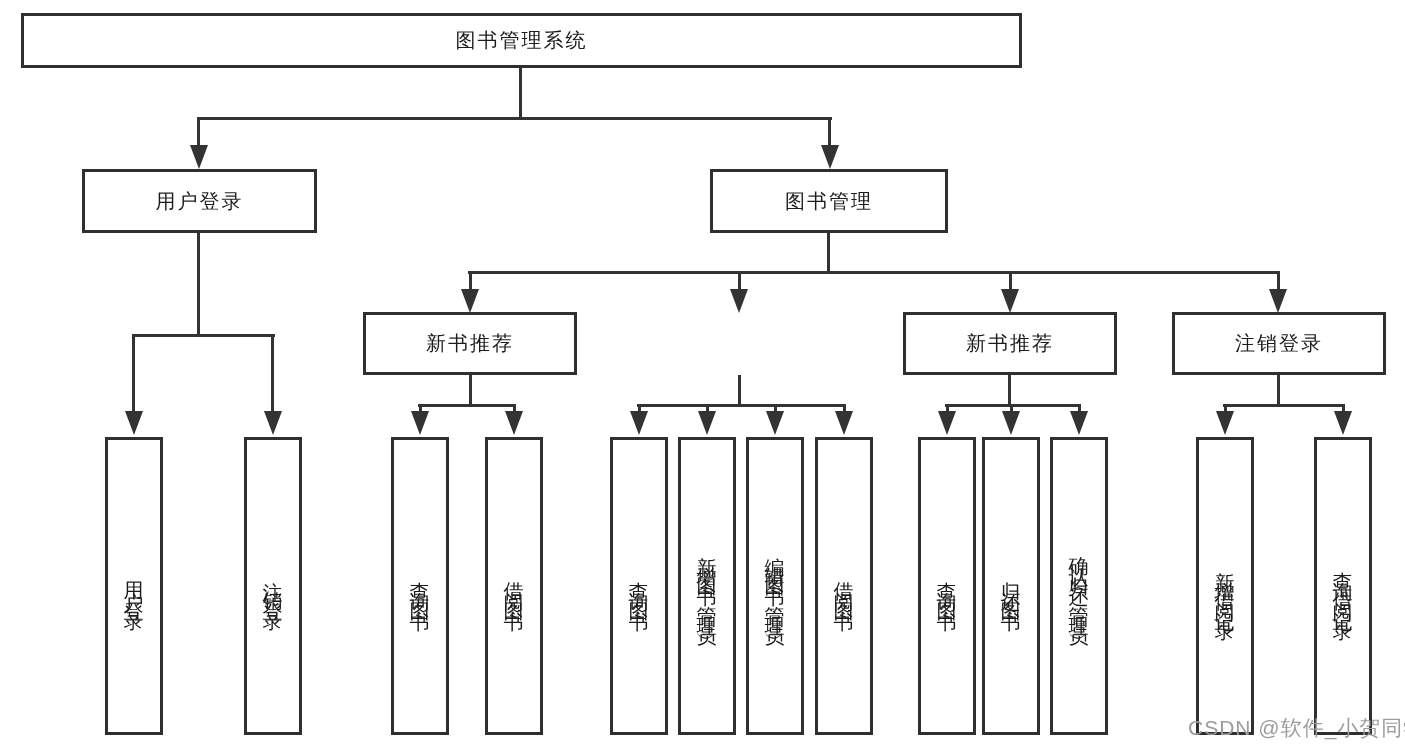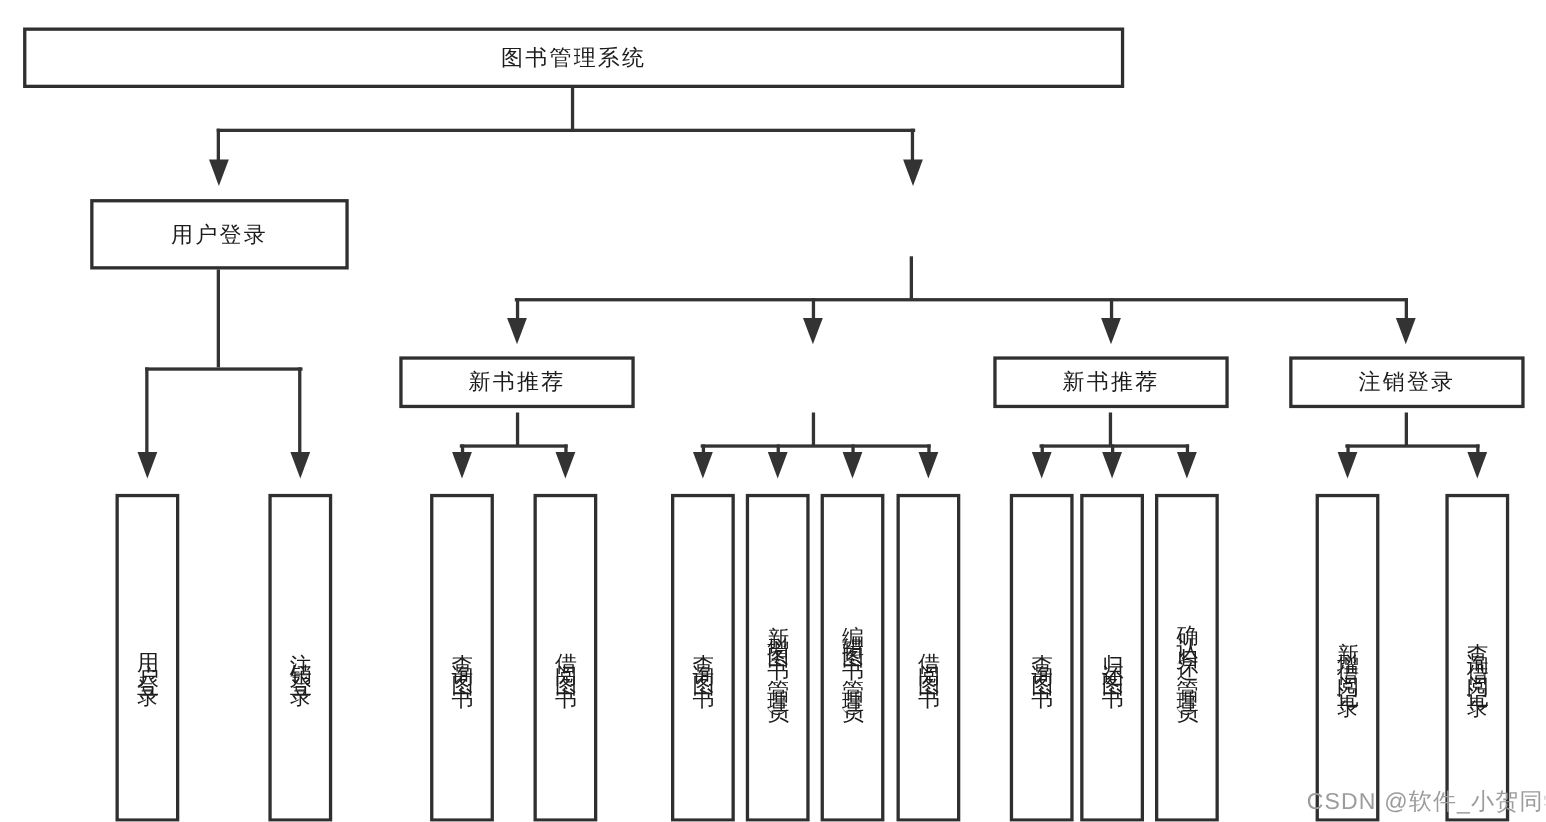--- a/index.html
+++ b/index.html
@@ -9,26 +9,26 @@
   }
   
   .hl{position:absolute;height:3px;background:var(--line,#333);}
   .vl{position:absolute;width:3px;background:var(--line,#333);}
   .ah{position:absolute;width:0;height:0;
       border-left:9px solid transparent;border-right:9px solid transparent;
       border-top:24px solid var(--line,#333);}
   
   .box{position:absolute;box-sizing:border-box;border:3px solid var(--box-border,#2f2f2f);
        background:#fff;display:flex;align-items:center;justify-content:center;
-       color:var(--text,#1c1c1c);margin-top:12px;}
+       color:var(--text,#1c1c1c);}
   .hbox{font-size:20px;letter-spacing:2px;white-space:nowrap;}
   .root{left:21px;top:13px;width:1001px;height:55px;}
   .l2a{left:82px;top:169px;width:235px;height:64px;}
   .l2b{left:710px;top:169px;width:238px;height:64px;}
-  .l3{top:312px;width:214px;height:47px;}
+  .l3{top:312px;width:214px;height:63px;}
   .vbox{top:437px;width:58px;height:298px;}
   .vtext{writing-mode:vertical-rl;text-orientation:mixed;
          font-size:20px;line-height:1;letter-spacing:10px;}
   .watermark{position:absolute;left:1188px;top:714px;font-size:21px;
              color:var(--watermark,#9c9c9c);letter-spacing:1px;white-space:nowrap;z-index:10;}
 </style>
 </head>
 <body>
 
 <div class="canvas">
@@ -88,20 +88,21 @@
   <div class="vl" style="left:1277px;top:375px;height:31px"></div>
   <div class="hl" style="left:1223px;top:404px;width:122px"></div>
   <div class="vl" style="left:1224px;top:404px;height:12px"></div>
   <div class="ah" style="left:1216px;top:411px"></div>
   <div class="vl" style="left:1342px;top:404px;height:12px"></div>
   <div class="ah" style="left:1334px;top:411px"></div>
 
   <div class="box hbox root">图书管理系统</div>
 
   <div class="box hbox l2a">用户登录</div>
+  <div class="box hbox l2b">图书管理</div>
 
   <div class="box hbox l3" style="left:363px">新书推荐</div>
   <div class="box hbox l3" style="left:903px">新书推荐</div>
   <div class="box hbox l3" style="left:1172px">注销登录</div>
 
   <div class="box vbox" style="left:105px">
     <span class="vtext">用户登录</span>
   </div>
   <div class="box vbox" style="left:244px">
     <span class="vtext">注销登录</span>

